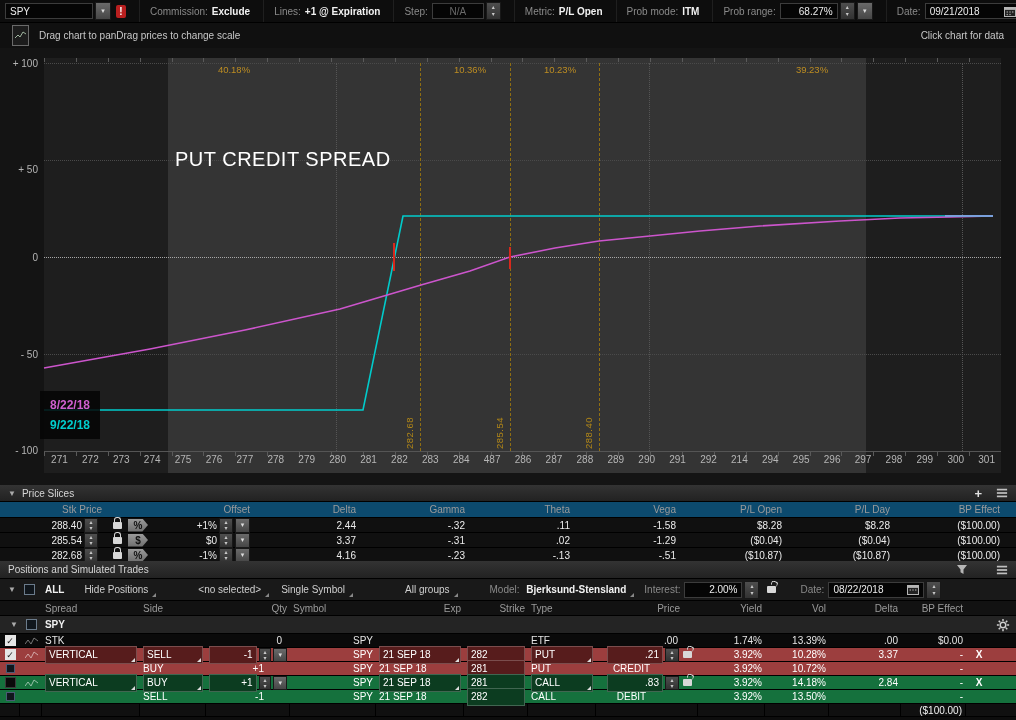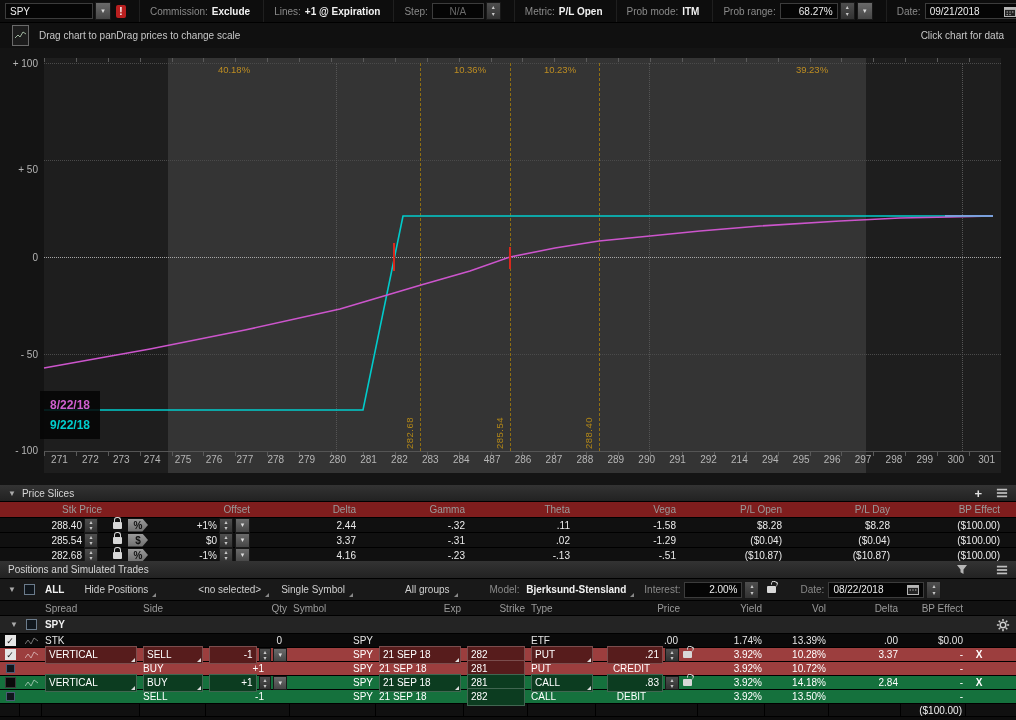--- a/index.html
+++ b/index.html
@@ -51,21 +51,21 @@
   #legend{position:absolute;left:40px;top:343px;background:rgba(5,5,5,0.85);padding:4px 10px;line-height:20px;
     font-size:12px;font-weight:bold;}
   .leg-today{color:#cf5fcf;} .leg-exp{color:#00cdcd;}
   
   #slices{position:absolute;top:485px;left:0;width:1016px;height:76px;background:#0d0d0d;}
   .sec-head{height:16px;background:linear-gradient(#333,#222);border-bottom:1px solid #000;display:flex;
     align-items:center;padding:0 8px;color:#d5d5d5;}
   .sec-head .caret{color:#aaa;font-size:8px;margin-right:6px;}
   .sec-head .right{margin-left:auto;display:flex;align-items:center;gap:14px;}
   .plus-icon{color:#e0e0e0;font-size:13px;font-weight:bold;line-height:1;}
-  .colhead{display:flex;align-items:center;height:15px;background:#7f1d1d;border-bottom:1px solid #000;color:#9a9a9a;}
+  .colhead{display:flex;align-items:center;height:15px;background:#0c4a6e;border-bottom:1px solid #000;color:#9a9a9a;}
   .srow{display:flex;align-items:center;height:14px;background:#101010;border-bottom:1px solid #000;color:#ececec;}
   .c{box-sizing:border-box;padding:0 4px;white-space:nowrap;} .r{text-align:right;}
   .w-stk{width:106px;} .w-off{width:148px;} .w-d1{width:106px;} .w-d2{width:109px;} .w-d3{width:105px;}
   .w-d4{width:106px;} .w-d5{width:106px;} .w-d6{width:108px;} .w-d7{width:110px;}
   .stk-box{width:78px;height:12px;display:flex;align-items:center;justify-content:flex-end;color:#ececec;}
   .lock{position:relative;width:9px;height:7px;background:#d8d8d8;border-radius:1px;display:inline-block;margin:0 3px;}
   .lock::before{content:"";position:absolute;width:5px;height:4px;border:1.5px solid #d8d8d8;border-bottom:none;
     border-radius:3px 3px 0 0;top:-5px;left:0.5px;}
   .lock.open::before{left:3.5px;transform:rotate(16deg);}
   .tagbtn{width:20px;height:13px;background:linear-gradient(#9a9a9a,#6e6e6e);color:#111;font-weight:bold;
@@ -229,20 +229,21 @@
   <div class="problab" style="left:812px;">39.23%</div>
 
   <svg class="abs" style="left:0;top:0;" width="1016" height="437" viewBox="0 0 1016 437">
     <polyline points="44,362 363,362 403,168 993,168" fill="none" stroke="#00cbcb" stroke-width="1.6"></polyline>
     <polyline points="44,320 150,301 245,282 340,261 421,237 470,223 510,209 555,200 599,193 650,188 700,183 760,178 840,173 900,170 950,169 993,168" fill="none" stroke="#cc55cc" stroke-width="1.6"></polyline>
     <line x1="945" y1="168" x2="993" y2="168" stroke="#7aa0dc" stroke-width="2"></line>
     <line x1="394" y1="195" x2="394" y2="223" stroke="#d8281c" stroke-width="2"></line>
     <line x1="510" y1="199" x2="510" y2="221" stroke="#d8281c" stroke-width="2"></line>
   </svg>
 
+  <div id="chart-title">PUT CREDIT SPREAD</div>
   <div id="legend">
     <div class="leg-today">8/22/18</div>
     <div class="leg-exp">9/22/18</div>
   </div>
 
   <div class="xlabels">
       <span>271</span>
       <span>272</span>
       <span>273</span>
       <span>274</span>

